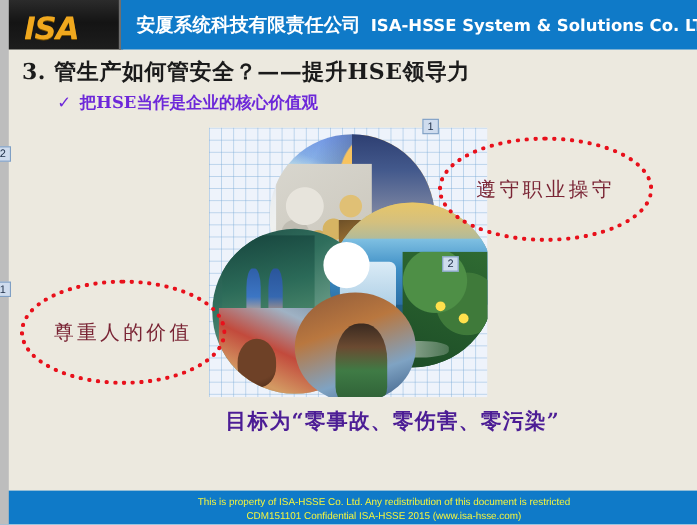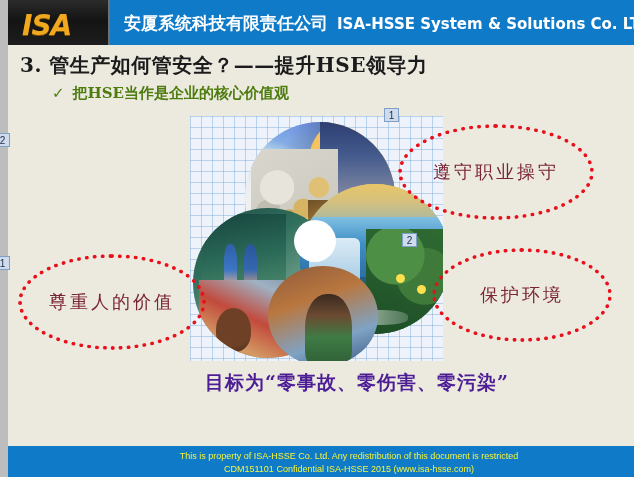--- a/index.html
+++ b/index.html
@@ -89,21 +89,21 @@
     color: #1b1b1b;
     font-size: 20px;
     font-weight: bold;
     white-space: nowrap;
     font-family: "DejaVu Serif", "Liberation Serif", serif;
     letter-spacing: 0.5px;
   }
   .slide-subtitle {
     position: absolute;
     left: 52px; top: 84px;
-    color: #4d7c0f;
+    color: #6d28d9;
     font-size: 15px;
     font-weight: bold;
     white-space: nowrap;
     font-family: "DejaVu Serif", "Liberation Serif", serif;
   }
   .slide-subtitle .tick {
     font-family: "DejaVu Sans", sans-serif;
     font-size: 15px;
     margin-right: 8px;
   }
@@ -387,23 +387,20 @@
 
     <div class="circ-hole"></div>
   </div>
 
   <div class="oval oval-bl">
     <span>尊重人的价值</span>
   </div>
   <div class="oval oval-tr">
     <span>遵守职业操守</span>
   </div>
-  <div class="oval oval-br">
-    <span>保护环境</span>
-  </div>
 
   <div class="badge badge-1-top">1</div>
   <div class="badge badge-2-img">2</div>
   <div class="badge badge-2-left">2</div>
   <div class="badge badge-1-left">1</div>
 
   <div class="caption">目标为“零事故、零伤害、零污染”</div>
 
   <div class="footer">
     <div class="footer-line footer-line1">This is property of ISA-HSSE Co. Ltd. Any redistribution of this document is restricted</div>

